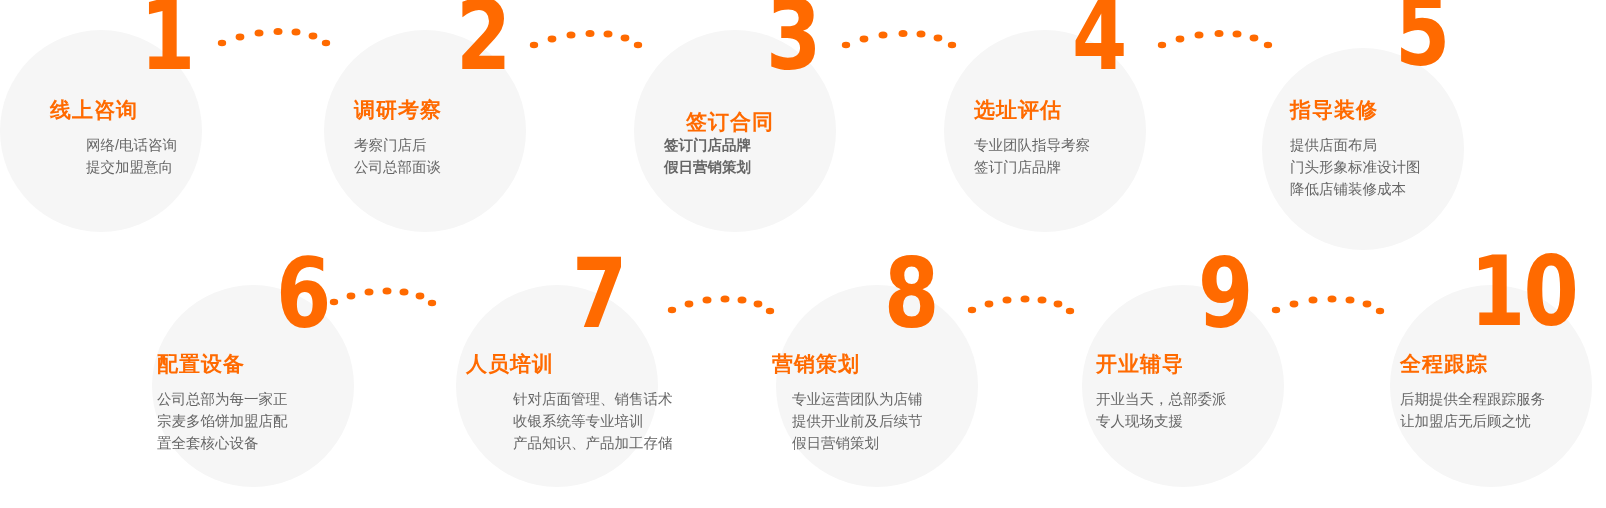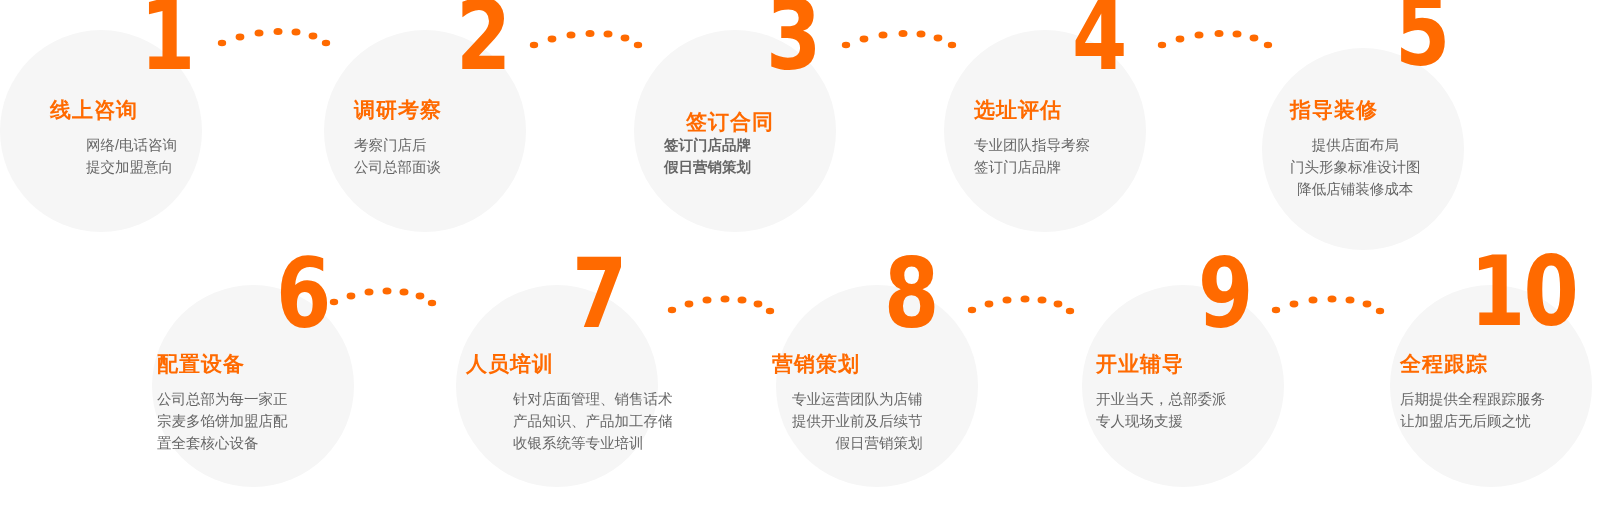--- a/index.html
+++ b/index.html
@@ -154,21 +154,21 @@
       <ellipse class="arc-dot" cx="79" cy="10" rx="4.5" ry="3.5"></ellipse>
       <ellipse class="arc-dot" cx="96" cy="14" rx="4.4" ry="3.4"></ellipse>
       <ellipse class="arc-dot" cx="110" cy="21" rx="4.2" ry="3.3"></ellipse>
     </g>
   </svg>
 
   <div class="step">
     <div class="bubble" style="left:1262px; top:48px; width:202px; height:202px;"></div>
     <div class="step-number" style="left:1395px; top:-12px;">5</div>
     <div class="step-title" style="left:1290px; top:96px;">指导装修</div>
-    <div class="step-desc" style="left:1290px; top:134px;text-align:center;">
+    <div class="step-desc" style="left:1290px; top:134px;">
       <span>提供店面布局</span>
       <span>门头形象标准设计图</span>
       <span>降低店铺装修成本</span>
     </div>
   </div>
 
   <div class="step">
     <div class="bubble" style="left:152px; top:285px; width:202px; height:202px;"></div>
     <div class="step-number" style="left:276px; top:250px;">6</div>
     <div class="step-title" style="left:157px; top:350px;">配置设备</div>
@@ -190,42 +190,42 @@
       <ellipse class="arc-dot" cx="102" cy="21" rx="4.2" ry="3.3"></ellipse>
     </g>
   </svg>
 
   <div class="step">
     <div class="bubble" style="left:456px; top:285px; width:202px; height:202px;"></div>
     <div class="step-number" style="left:572px; top:250px;">7</div>
     <div class="step-title" style="left:466px; top:350px;">人员培训</div>
     <div class="step-desc" style="left:466px; top:388px;margin-left:47px;">
       <span>针对店面管理、销售话术</span>
+      <span>收银系统等专业培训</span>
       <span>产品知识、产品加工存储</span>
-      <span>收银系统等专业培训</span>
     </div>
   </div>
 
   <svg class="arc" style="left:668px; top:290px;" width="105" height="30" viewBox="0 0 105 30">
     <g>
       <ellipse class="arc-dot" cx="4" cy="20" rx="4.2" ry="3.3"></ellipse>
       <ellipse class="arc-dot" cx="21" cy="14" rx="4.4" ry="3.4"></ellipse>
       <ellipse class="arc-dot" cx="39" cy="10" rx="4.5" ry="3.5"></ellipse>
       <ellipse class="arc-dot" cx="57" cy="9" rx="4.5" ry="3.5"></ellipse>
       <ellipse class="arc-dot" cx="74" cy="10" rx="4.5" ry="3.5"></ellipse>
       <ellipse class="arc-dot" cx="90" cy="14" rx="4.4" ry="3.4"></ellipse>
       <ellipse class="arc-dot" cx="102" cy="21" rx="4.2" ry="3.3"></ellipse>
     </g>
   </svg>
 
   <div class="step">
     <div class="bubble" style="left:776px; top:285px; width:202px; height:202px;"></div>
     <div class="step-number" style="left:884px; top:250px;">8</div>
     <div class="step-title" style="left:772px; top:350px;">营销策划</div>
-    <div class="step-desc" style="left:792px; top:388px;text-align:right;">
+    <div class="step-desc" style="left:792px; top:388px;">
       <span>专业运营团队为店铺</span>
       <span>提供开业前及后续节</span>
       <span>假日营销策划</span>
     </div>
   </div>
 
   <svg class="arc" style="left:968px; top:290px;" width="105" height="30" viewBox="0 0 105 30">
     <g>
       <ellipse class="arc-dot" cx="4" cy="20" rx="4.2" ry="3.3"></ellipse>
       <ellipse class="arc-dot" cx="21" cy="14" rx="4.4" ry="3.4"></ellipse>

